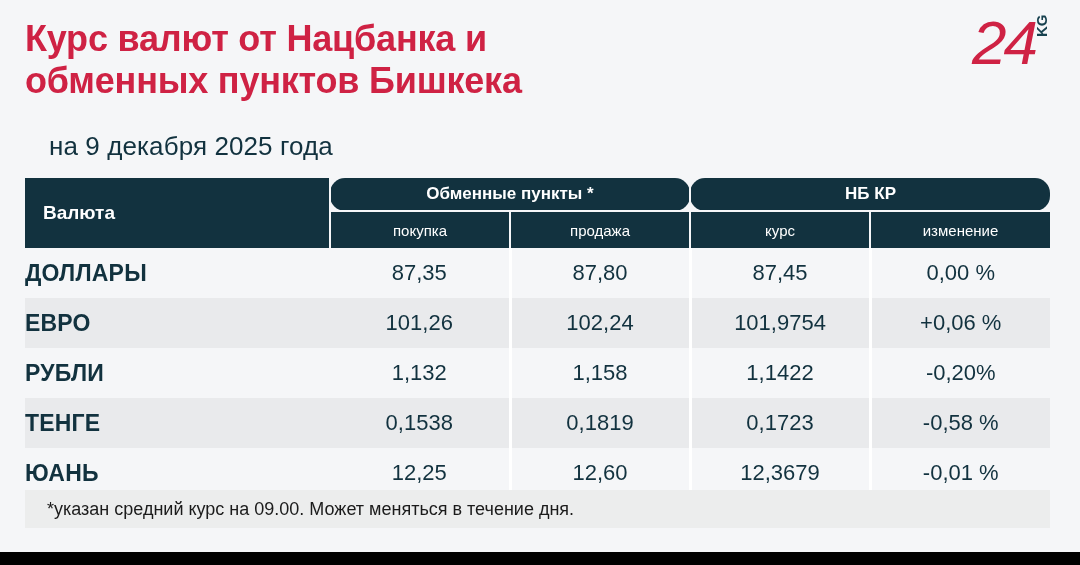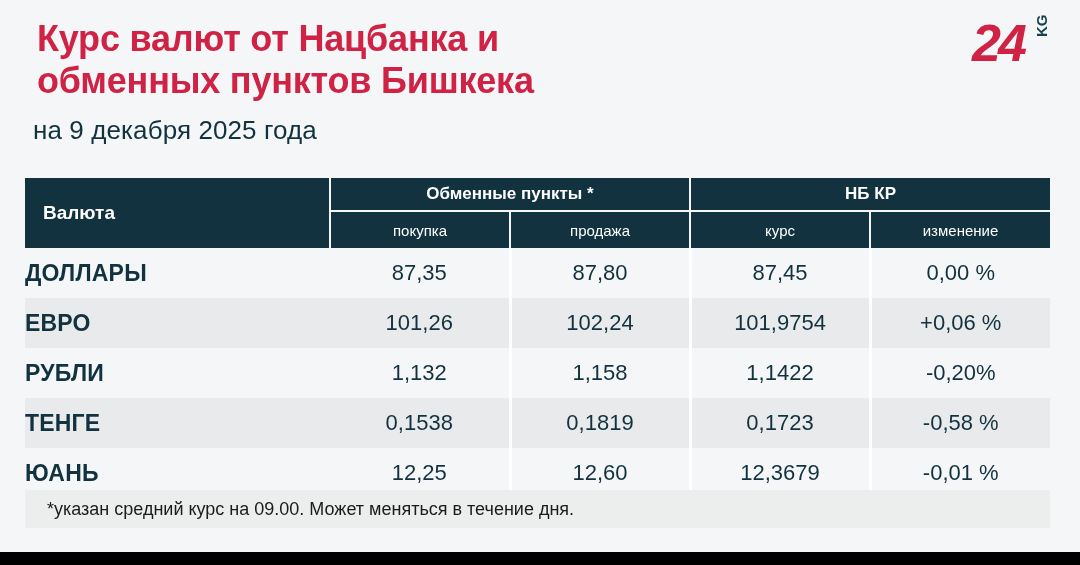--- a/index.html
+++ b/index.html
@@ -27,57 +27,57 @@
   .header {
     position: absolute;
     left: 0;
     top: 0;
     width: 1080px;
     height: 170px;
   }
 
   .title {
     position: absolute;
-    left: 37px;
+    left: 25px;
     top: 18px;
     width: 720px;
     margin: 0;
     font-size: 36px;
     line-height: 1.16;
     font-weight: bold;
     color: #cf2244;
     letter-spacing: -0.2px;
   }
   .title-line { display: block; }
 
   .subtitle {
     position: absolute;
     left: 33px;
     top: 115px;
-    margin: 0;
+    margin: 16px;
     font-size: 26px;
     font-weight: normal;
     color: #12323f;
     letter-spacing: 0.1px;
   }
 
   
   .logo {
     position: absolute;
     right: 18px;
     top: 20px;
     width: 90px;
     height: 56px;
   }
   .logo-24 {
     position: absolute;
     left: 0;
     top: 0;
-    font-size: 52px;
-    font-weight: bold;
+    font-size: 62px;
+    font-weight: normal;
     font-style: italic;
     color: #cf2244;
     letter-spacing: -3px;
     line-height: 46px;
   }
   .logo-kg {
     position: absolute;
     left: 62px;
     top: 17px;
     font-size: 15px;
@@ -126,20 +126,21 @@
     height: 68px;
     border-right: 2px solid #f5f6f8 !important;
   }
   .th-group {
     text-align: center;
     vertical-align: middle;
     font-size: 17px;
     font-weight: bold;
     height: 32px;
     border-bottom: 2px solid #f5f6f8 !important;
+    border-radius: 15px;
   }
   .th-group.group-nbkr {
     border-left: 2px solid #f5f6f8 !important;
   }
   .th-sub {
     text-align: center;
     vertical-align: middle;
     font-size: 15px;
     font-weight: normal;
     height: 36px;

